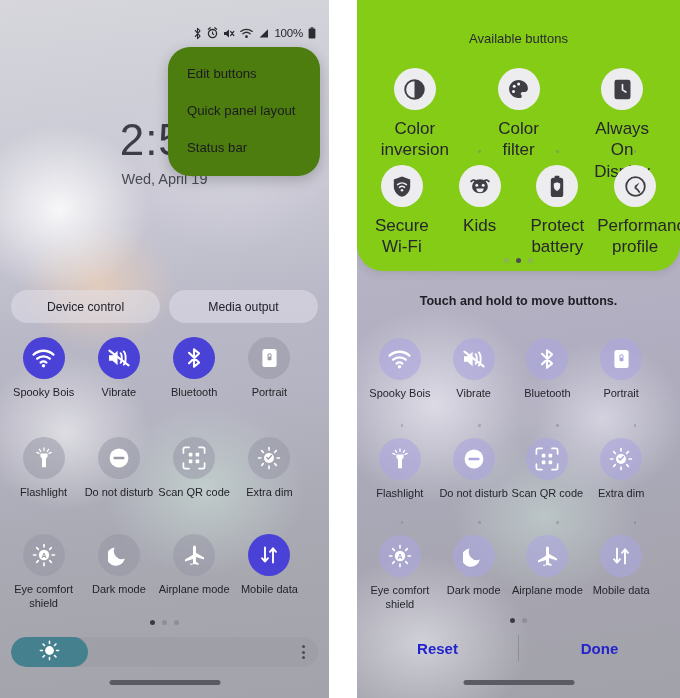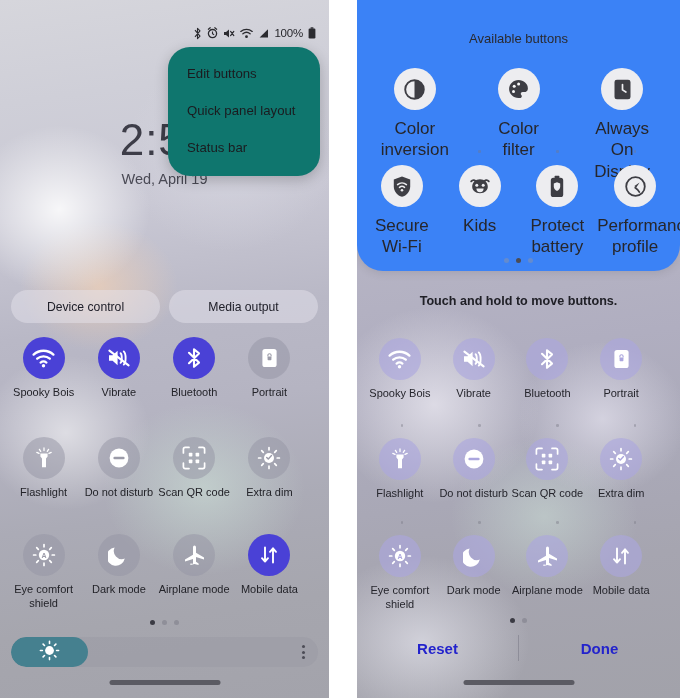--- a/index.html
+++ b/index.html
@@ -61,21 +61,21 @@
   }
   .clock-time {
     font-size: 44px; font-weight: 300; letter-spacing: 1px;
     color: #3d3d48; line-height: 1.0;
   }
   .clock-date { margin-top: 9px; font-size: 14.5px; color: #4a4a55; font-weight: 400; }
 
   
   .popup {
     position: absolute; left: 168px; top: 47px; width: 152px;
-    background: #0f766e; border-radius: 22px;
+    background: #4d7c0f; border-radius: 22px;
     box-shadow: 0 4px 14px rgba(0,0,0,0.22);
     padding: 8px 0 10px 0; z-index: 40;
   }
   .popup-item {
     padding: 11px 16px 11px 19px;
     font-size: 13.2px; color: #1b1b1f; white-space: nowrap;
     cursor: default;
   }
 
   
@@ -138,21 +138,21 @@
 
   
   .home-ind {
     position: absolute; bottom: 13px; left: 50%; transform: translateX(-50%);
     width: 111px; height: 5px; border-radius: 3px; background: #5b5b63;
   }
 
   
   .avail-card {
     position: absolute; top: 0; left: 0; right: 0; height: 271px;
-    background: #3b82f6; border-radius: 0 0 26px 26px;
+    background: #84cc16; border-radius: 0 0 26px 26px;
     box-shadow: 0 2px 10px rgba(0,0,0,0.10);
   }
   .avail-title {
     text-align: center; padding-top: 31px; font-size: 13px; color: #2a2a2f;
   }
   .agrid { position: absolute; left: 6px; right: 6px; display: flex; }
   .agrid.arow1 { top: 68px; }
   .agrid.arow2 { top: 165px; }
   .acell { flex: 1; display: flex; flex-direction: column; align-items: center; }
   .aico {

